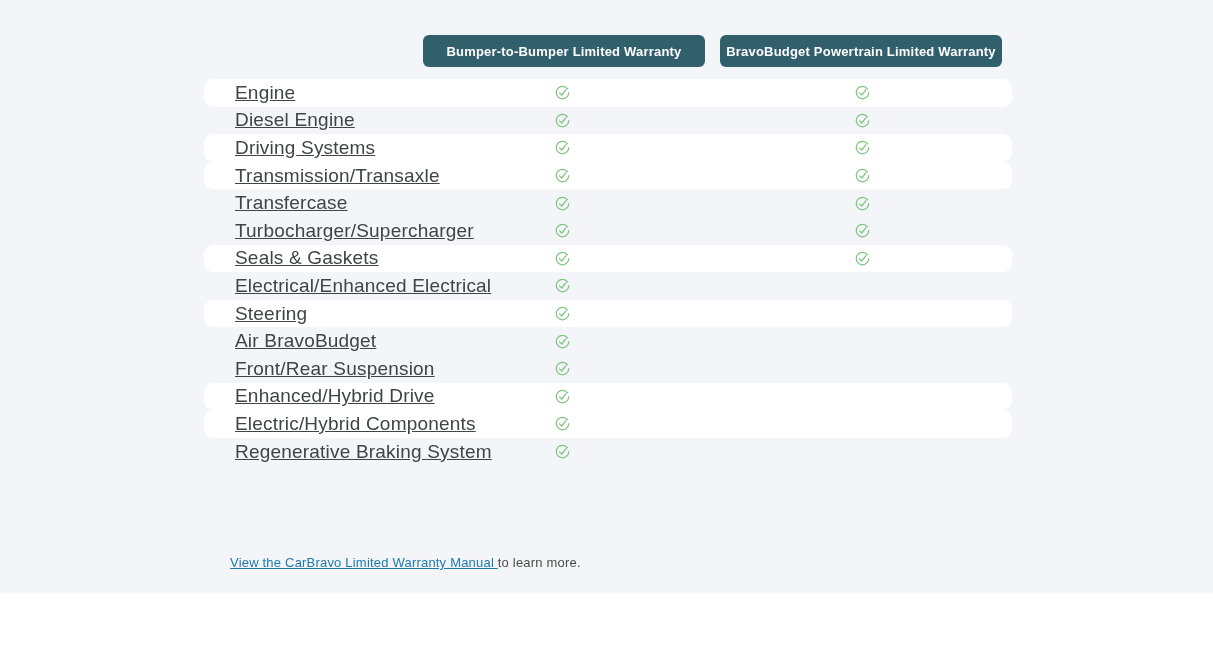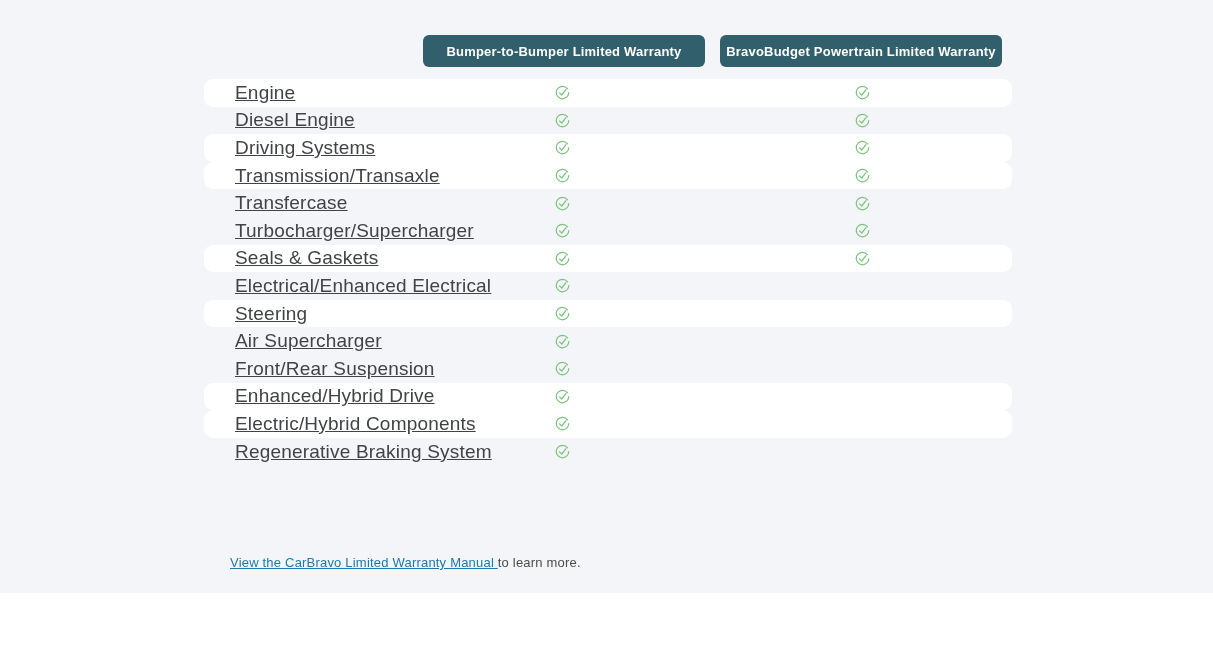--- a/index.html
+++ b/index.html
@@ -205,21 +205,21 @@
         <circle cx="12" cy="12" r="10" stroke-dasharray="55 7.8"></circle>
         <polyline points="7.2,12.6 10.8,16 17.6,7.4"></polyline>
       </svg>
     </span>
     <span class="cell cell-pt">
       
     </span>
   </div>
 
   <div class="row">
-    <span class="row-label">Air Supercharger</span>
+    <span class="row-label">Air BravoBudget</span>
     <span class="cell cell-b2b">
       <svg class="check" viewBox="0 0 24 24" aria-hidden="true">
         <circle cx="12" cy="12" r="10" stroke-dasharray="55 7.8"></circle>
         <polyline points="7.2,12.6 10.8,16 17.6,7.4"></polyline>
       </svg>
     </span>
     <span class="cell cell-pt">
       
     </span>
   </div>

